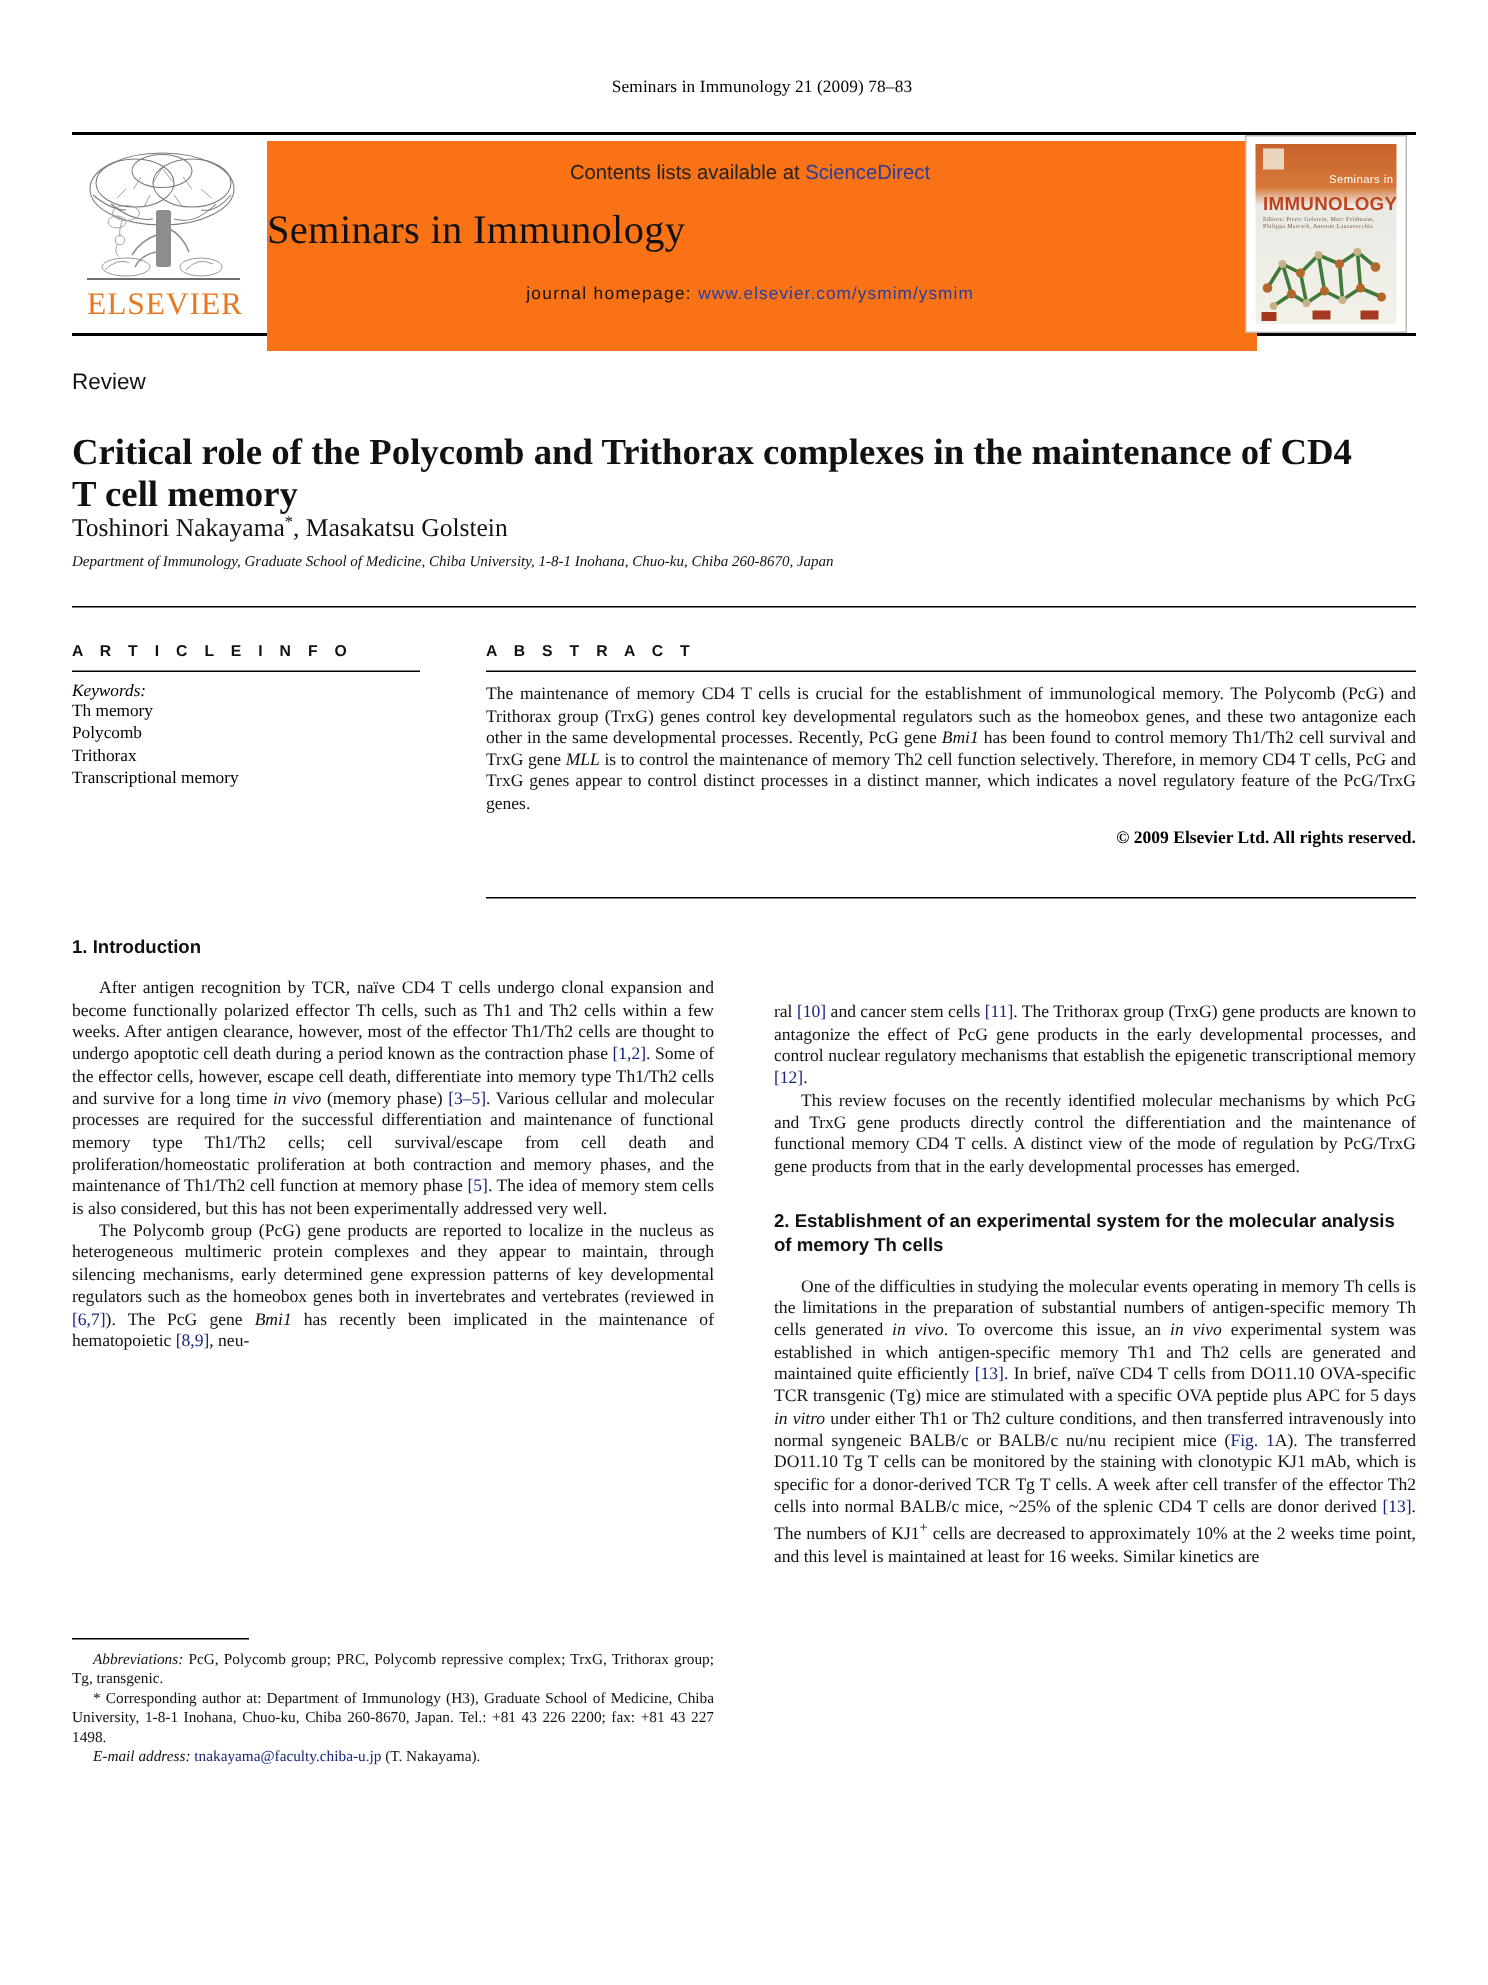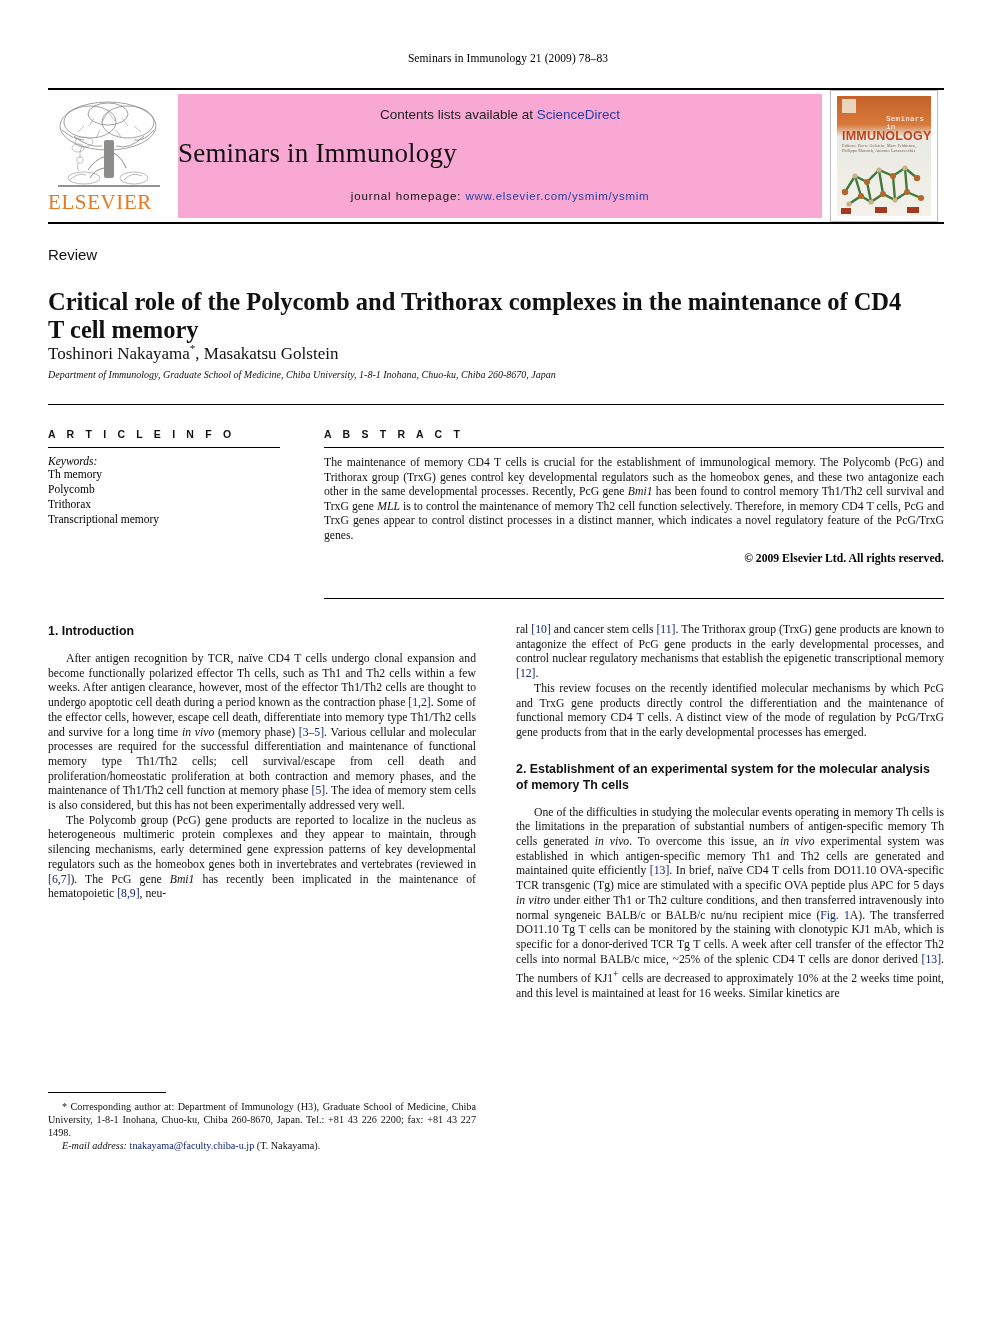--- a/index.html
+++ b/index.html
@@ -56,33 +56,34 @@
   }
   .tree-box {
     position: absolute;
     left: 6px; top: 4px;
     width: 110px; height: 96px;
   }
   .elsevier-word {
     position: absolute;
     left: 0; top: 100px;
     width: 124px;
-    text-align: left;
+    text-align: center;
     font-family: "Liberation Serif", serif;
     font-size: 21px;
     letter-spacing: .6px;
     color: #E87722;
     line-height: 1;
   }
   .journal-band {
     position: absolute;
     left: 130px; top: 4px;
     width: 644px;
-    height: 124px;
-    background: #f9a8d4;
+    height: 140px;
+    background: #f97316;
+    padding-left: 16px;
   }
   .contents-line {
     position: absolute;
     left: 0; top: 13px;
     width: 644px;
     text-align: center;
     font-family: "Liberation Sans", sans-serif;
     font-size: 13.5px;
     color: #222;
   }
@@ -128,21 +129,21 @@
   .cover-mark {
     position: absolute;
     left: 5px; top: 3px;
     width: 14px; height: 14px;
     background: #f0e7d8;
     opacity:.85;
   }
   .cover-sem {
     position: absolute;
     left: 5px; top: 19px;
-    font-family: Liberation Mono, monospace;
+    font-family: Liberation Sans, sans-serif;
     font-size: 7.5px;
     color: #fff;
     letter-spacing: .3px;
     padding-left: 44px;
   }
   .cover-immuno {
     position: absolute;
     left: 5px; top: 33px;
     font-family: "Liberation Sans", sans-serif;
     font-weight: bold;
@@ -266,21 +267,21 @@
   .h2 {
     font-family: "Liberation Sans", sans-serif;
     font-weight: bold;
     font-size: 12.4px;
     margin: 0 0 13px 0;
     line-height: 16px;
     text-align: left;
   }
   .h2.spaced { margin-top: 20px; }
   p.para { margin: 0; text-indent: 18px; }
-  p.para.noindent { text-indent: 0; }
+  p.para.noindent { text-indent: 0; margin-top: 45px; }
   .ref { color: #16247a; }
   i { font-style: italic; }
 
   
   .footnote-rule {
     position: absolute;
     left: 48px; top: 1092px;
     width: 118px;
     border-top: 1.4px solid #000;
   }
@@ -467,20 +468,23 @@
     </p>
     <div class="h2 spaced">2.  Establishment of an experimental system for the molecular analysis of memory Th cells</div>
     <p class="para">
       One of the difficulties in studying the molecular events operating in memory Th cells is the limitations in the preparation of substantial numbers of antigen-specific memory Th cells generated <i>in vivo</i>. To overcome this issue, an <i>in vivo</i> experimental system was established in which antigen-specific memory Th1 and Th2 cells are generated and maintained quite efficiently <span class="ref">[13]</span>. In brief, naïve CD4 T cells from DO11.10 OVA-specific TCR transgenic (Tg) mice are stimulated with a specific OVA peptide plus APC for 5 days <i>in vitro</i> under either Th1 or Th2 culture conditions, and then transferred intravenously into normal syngeneic BALB/c or BALB/c nu/nu recipient mice (<span class="ref">Fig. 1</span>A). The transferred DO11.10 Tg T cells can be monitored by the staining with clonotypic KJ1 mAb, which is specific for a donor-derived TCR Tg T cells. A week after cell transfer of the effector Th2 cells into normal BALB/c mice, ~25% of the splenic CD4 T cells are donor derived <span class="ref">[13]</span>. The numbers of KJ1<sup>+</sup> cells are decreased to approximately 10% at the 2 weeks time point, and this level is maintained at least for 16 weeks. Similar kinetics are
     </p>
   </div>
 
   <div class="footnote-rule"></div>
   <div class="footnotes">
     <p class="fn-indent">
+      <i>Abbreviations:</i><span> PcG, Polycomb group; PRC, Polycomb repressive complex; TrxG, Trithorax group; Tg, transgenic.</span>
+    </p>
+    <p class="fn-indent">
       <span>*</span><span> Corresponding author at: Department of Immunology (H3), Graduate School of Medicine, Chiba University, 1-8-1 Inohana, Chuo-ku, Chiba 260-8670, Japan. Tel.: +81 43 226 2200; fax: +81 43 227 1498.</span>
     </p>
     <p class="fn-indent">
       <i>E-mail address:</i>
       <span class="mail">tnakayama@faculty.chiba-u.jp</span><span> (T. Nakayama).</span>
     </p>
   </div>
 
 
 </div>

